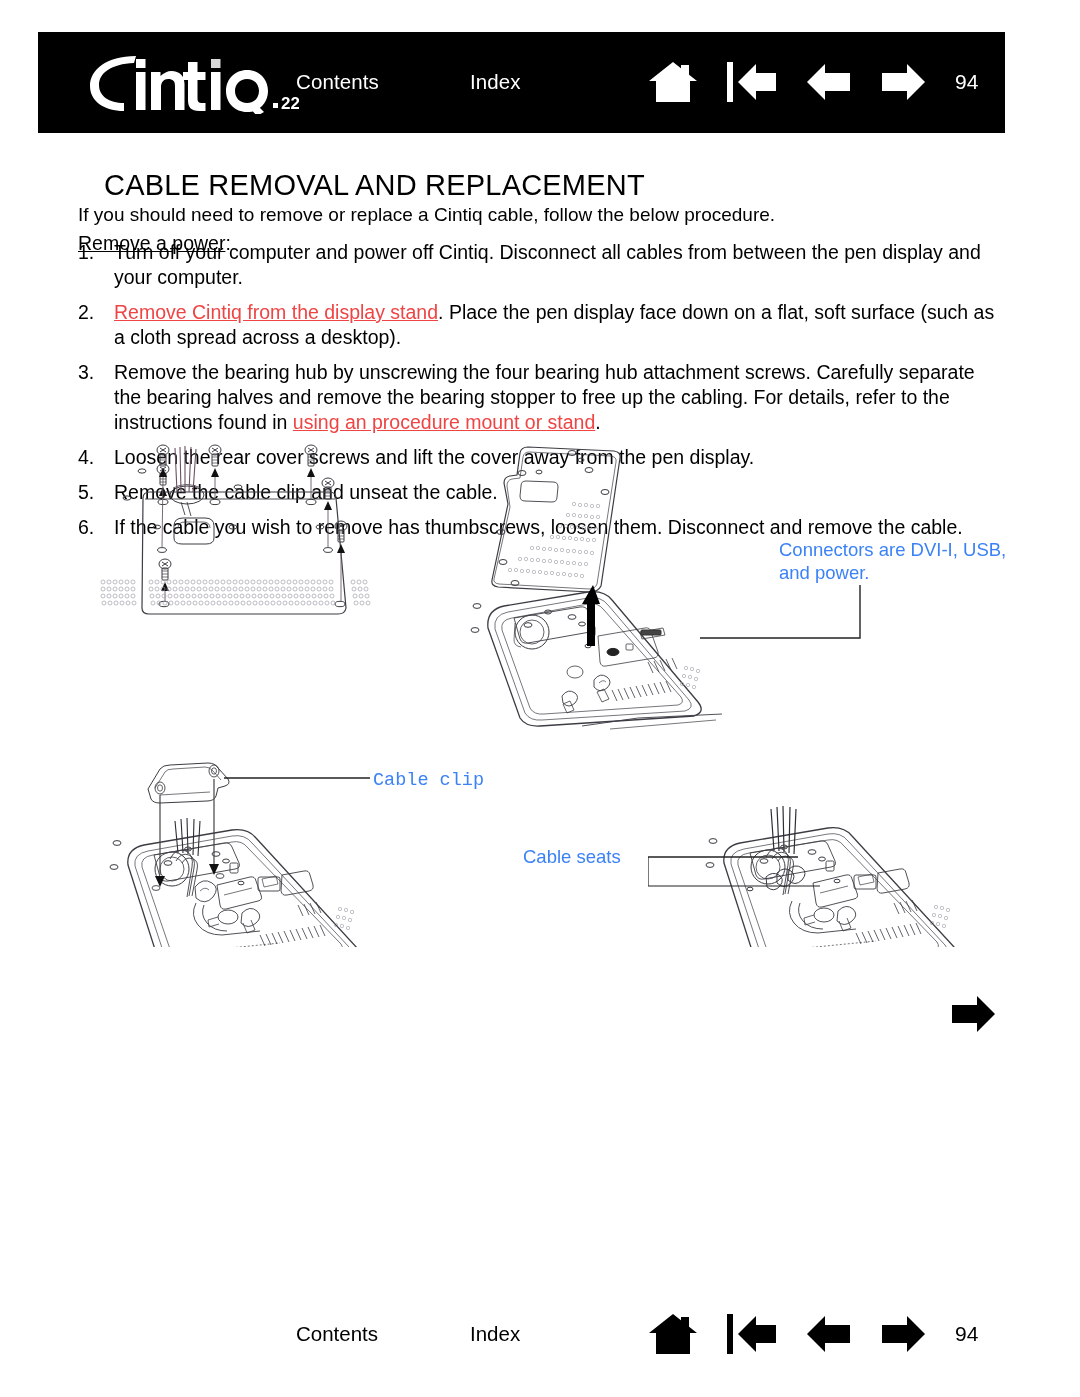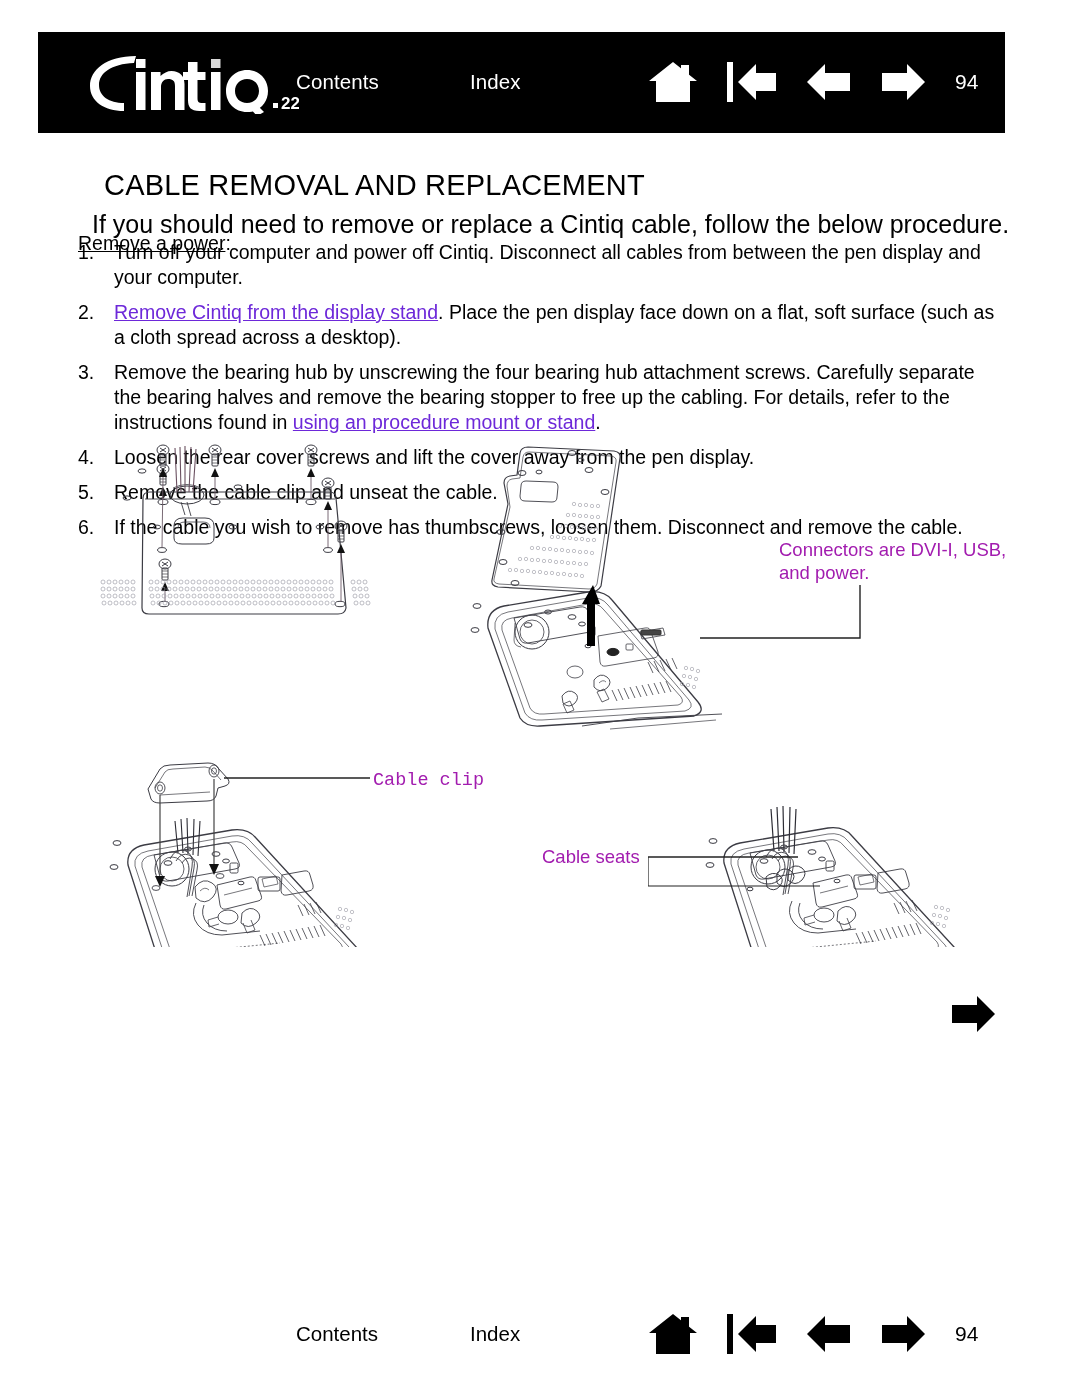--- a/index.html
+++ b/index.html
@@ -74,23 +74,23 @@
     left: 78px;
     top: 150px;
     font-size: 29px;
     letter-spacing: 0.2px;
     font-weight: 400;
     white-space: nowrap;
     margin-left: 26px;
   }
   .intro {
     position: absolute;
-    left: 92px;
+    left: 78px;
     top: 185px;
-    font-size: 25px;
+    font-size: 19px;
     white-space: nowrap;
     text-align: right;
   }
   .subhead {
     position: absolute;
     left: 78px;
     top: 212px;
     font-size: 19.5px;
   }
   .subhead .u { text-decoration: underline; }
@@ -112,21 +112,21 @@
     margin-bottom: 10px;
   }
   ol.steps > li .num {
     position: absolute;
     left: 0;
     top: 0;
     width: 28px;
     text-align: left;
   }
   a.doclink {
-    color: #6d28d9;
+    color: #ef4444;
     text-decoration: underline;
     cursor: pointer;
   }
 
   
   li.step-4 { margin-bottom: 288px; }
   li.step-5 { margin-bottom: 222px; }
 
   
   .fig {
@@ -136,26 +136,26 @@
 
   .fig-cover-screws { left: 95px;  top: 440px; }
   .fig-cover-lift   { left: 470px; top: 440px; }
   .fig-cable-clip   { left: 100px; top: 757px; }
   .fig-cable-seats  { left: 528px; top: 757px; }
 
   .callout {
     position: absolute;
     font-size: 18.5px;
     line-height: 23px;
-    color: #a21caf;
+    color: #3b82f6;
     white-space: pre-line;
   }
   .callout-connectors { left: 779px; top: 538px; }
   .callout-cableclip  { left: 373px; top: 769px; font-family: Liberation Mono, monospace; }
-  .callout-cableseats { left: 542px; top: 845px; }
+  .callout-cableseats { left: 523px; top: 845px; }
 
   .forward-arrow-inline {
     position: absolute;
     left: 950px;
     top: 992px;
   }
 
   
   .ftr-link {
     position: absolute;

